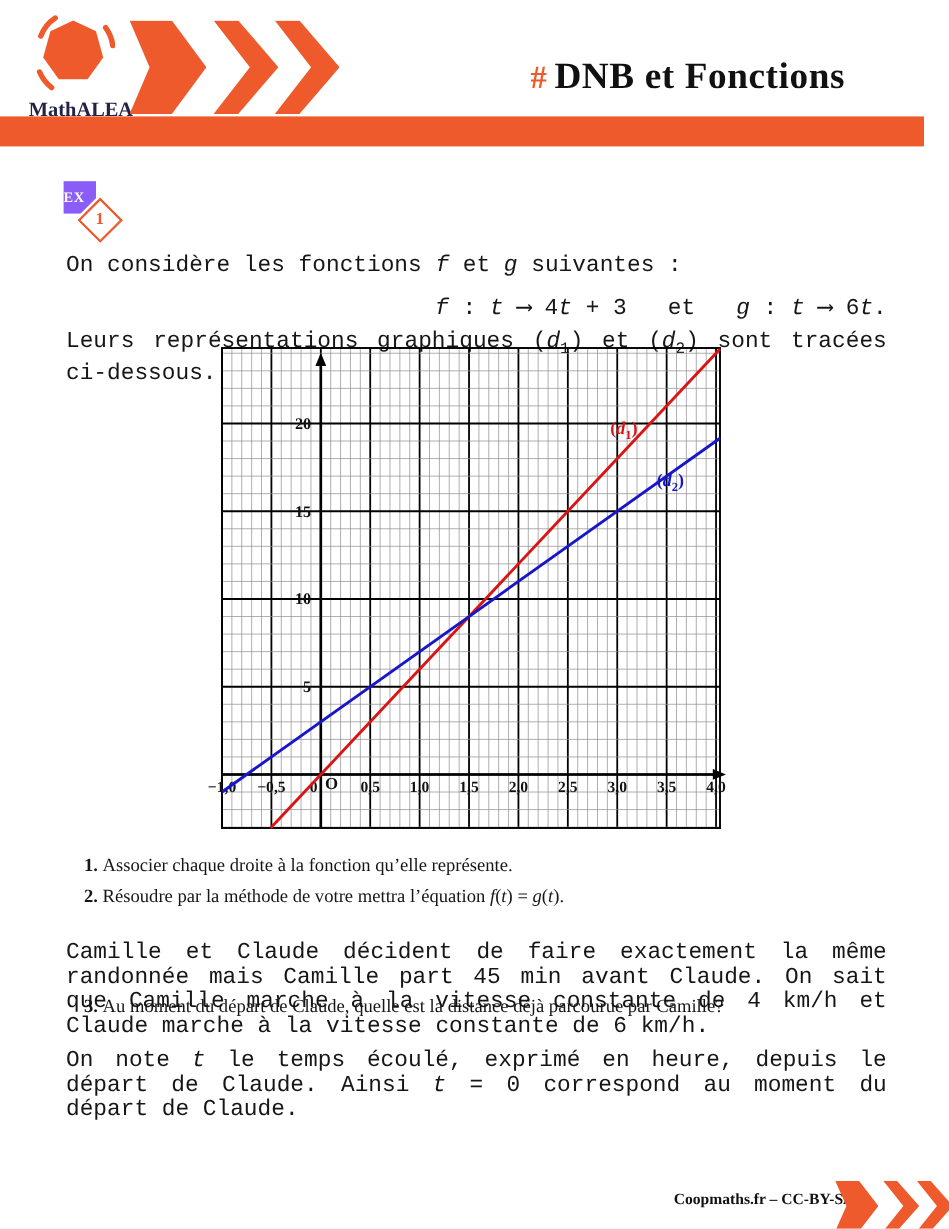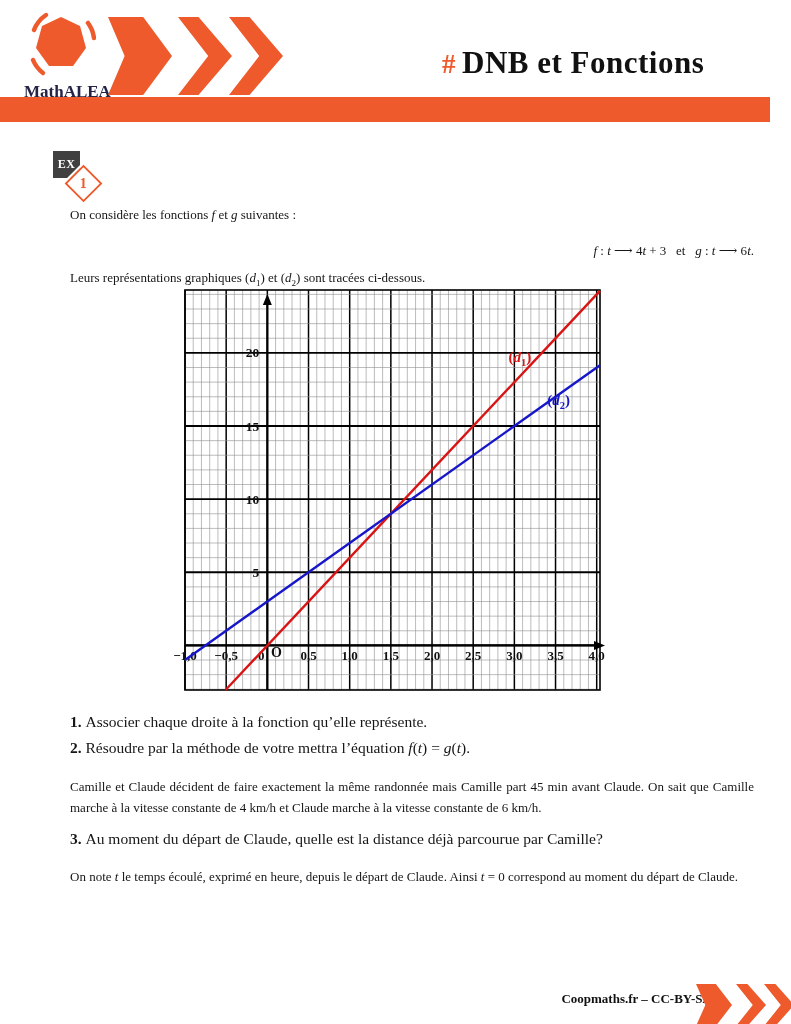--- a/index.html
+++ b/index.html
@@ -16,28 +16,28 @@
   .chevrons .ch{position:absolute;top:0;background:#ee5a2b;}
   .chev-header{left:108px;top:17px;height:78px;width:180px;}
   .chev-header .c1{left:0;width:64px;height:78px;clip-path:polygon(0 0,55% 0,100% 50%,55% 100%,0 100%,26% 50%);}
   .chev-header .c2{left:70px;width:54px;height:78px;clip-path:polygon(0 0,38% 0,100% 50%,38% 100%,0 100%,56% 50%);}
   .chev-header .c3{left:121px;width:54px;height:78px;clip-path:polygon(0 0,38% 0,100% 50%,38% 100%,0 100%,56% 50%);}
   .orange-bar{position:absolute;left:0;top:97px;width:770px;height:25px;background:#ee5a2b;}
   .page-title{position:absolute;left:430px;top:33px;margin:12px;font-size:31px;font-weight:bold;color:#111;letter-spacing:.5px;white-space:nowrap;}
   .page-title .hash{color:#ee5a2b;font-size:27px;margin-right:6px;}
   
   .ex-badge{position:absolute;left:53px;top:151px;width:52px;height:50px;}
-  .ex-sq{position:absolute;left:0;top:0;width:27px;height:27px;background:#404040;color:#fff;
-         font-weight:bold;font-size:12px;text-align:center;line-height:26px;letter-spacing:.5px;}
+  .ex-sq{position:absolute;left:0;top:0;width:27px;height:27px;background:#8b5cf6;color:#fff;
+         font-weight:bold;font-size:12px;line-height:26px;letter-spacing:.5px;}
   .ex-diamond{position:absolute;left:69.5px;top:169.5px;width:23px;height:23px;background:#fff;
          border:2.5px solid #ee5a2b;outline:2px solid #fff;transform:rotate(45deg);
          margin-left:-53px;margin-top:-151px;display:flex;align-items:center;justify-content:center;}
   .ex-num{transform:rotate(-45deg);color:#ee5a2b;font-weight:bold;font-size:14px;}
   
-  .tx{position:absolute;left:70px;width:684px;font-size:13px;line-height:20.5px;text-align:justify;}
+  .tx{position:absolute;left:55px;width:684px;font-size:19px;line-height:20.5px;text-align:justify;font-family:Liberation Mono, monospace;}
   .tx.center{text-align:right;}
   .q{position:absolute;left:70px;width:668px;font-size:15.5px;line-height:20.5px;text-align:justify;
      text-indent:-18px;padding-left:18px;}
   .qnum{font-weight:bold;}
   sub{font-size:70%;}
   
   .graph-wrap{position:absolute;left:163px;top:282px;}
   
   .footer-credit{position:absolute;left:490px;top:991px;width:222px;text-align:right;
       font-size:13px;font-weight:bold;color:#111;}

